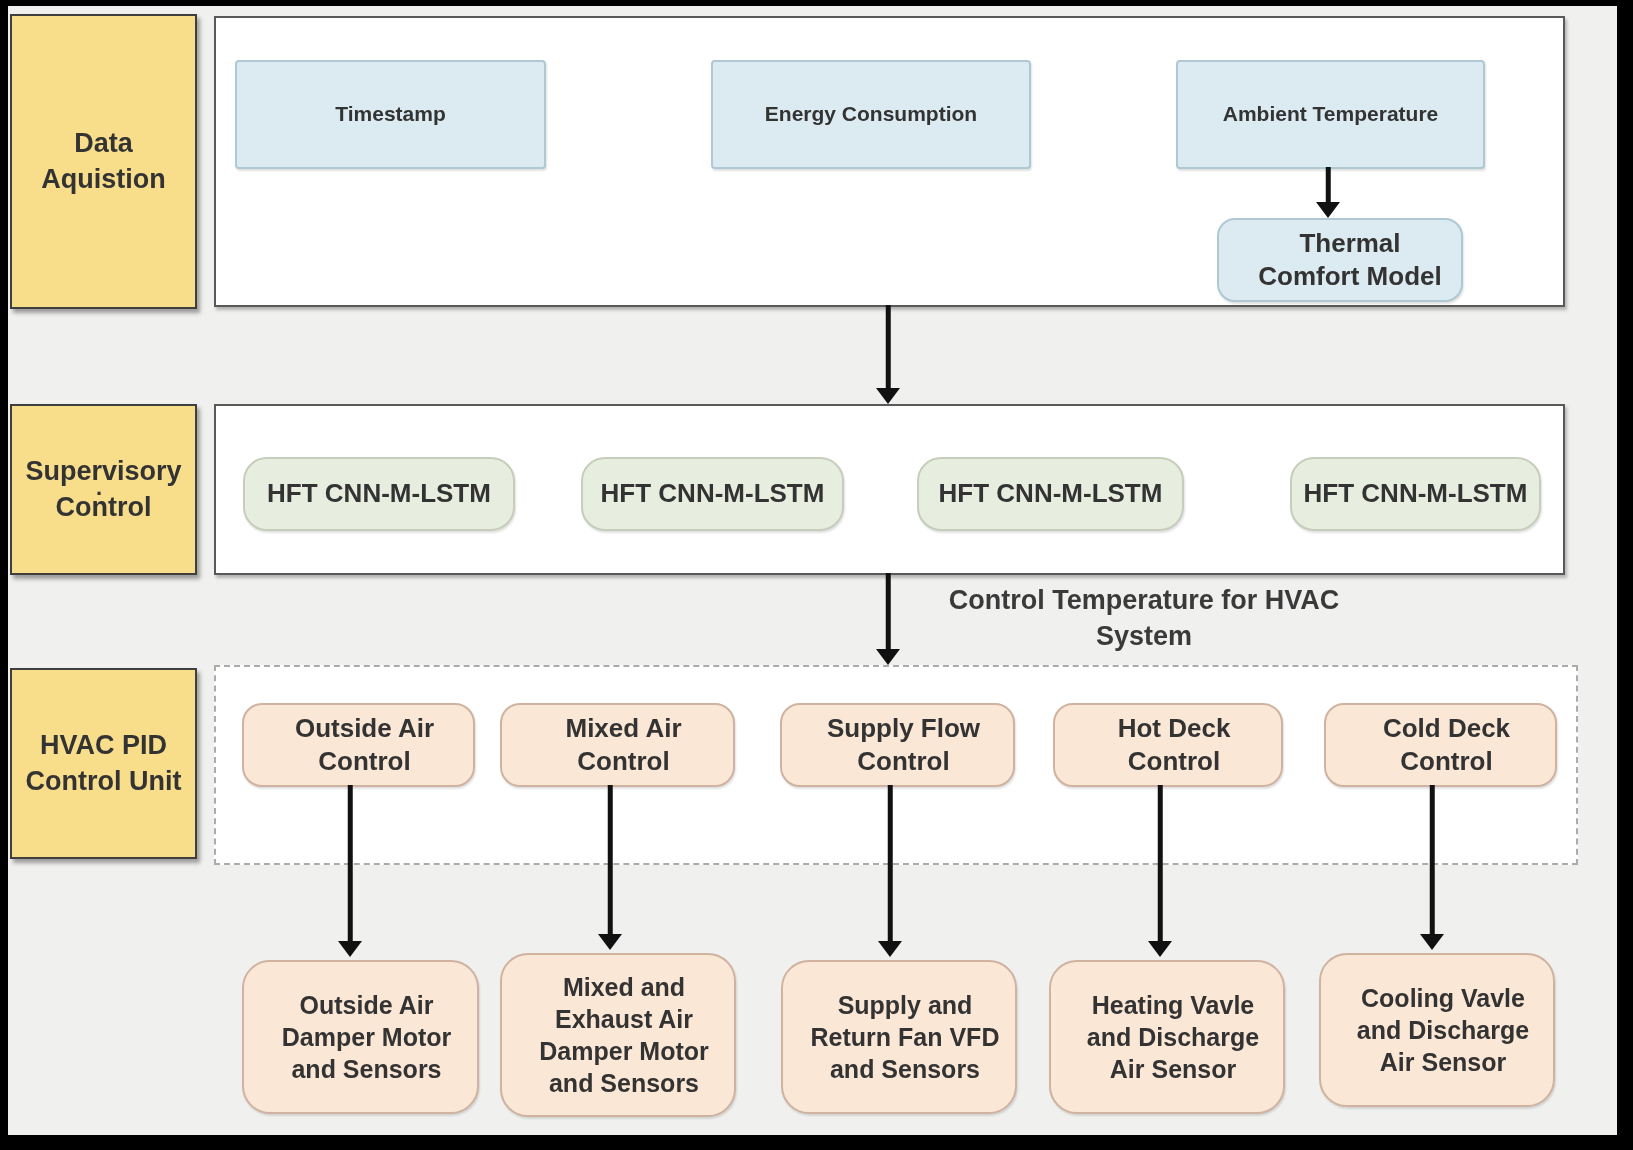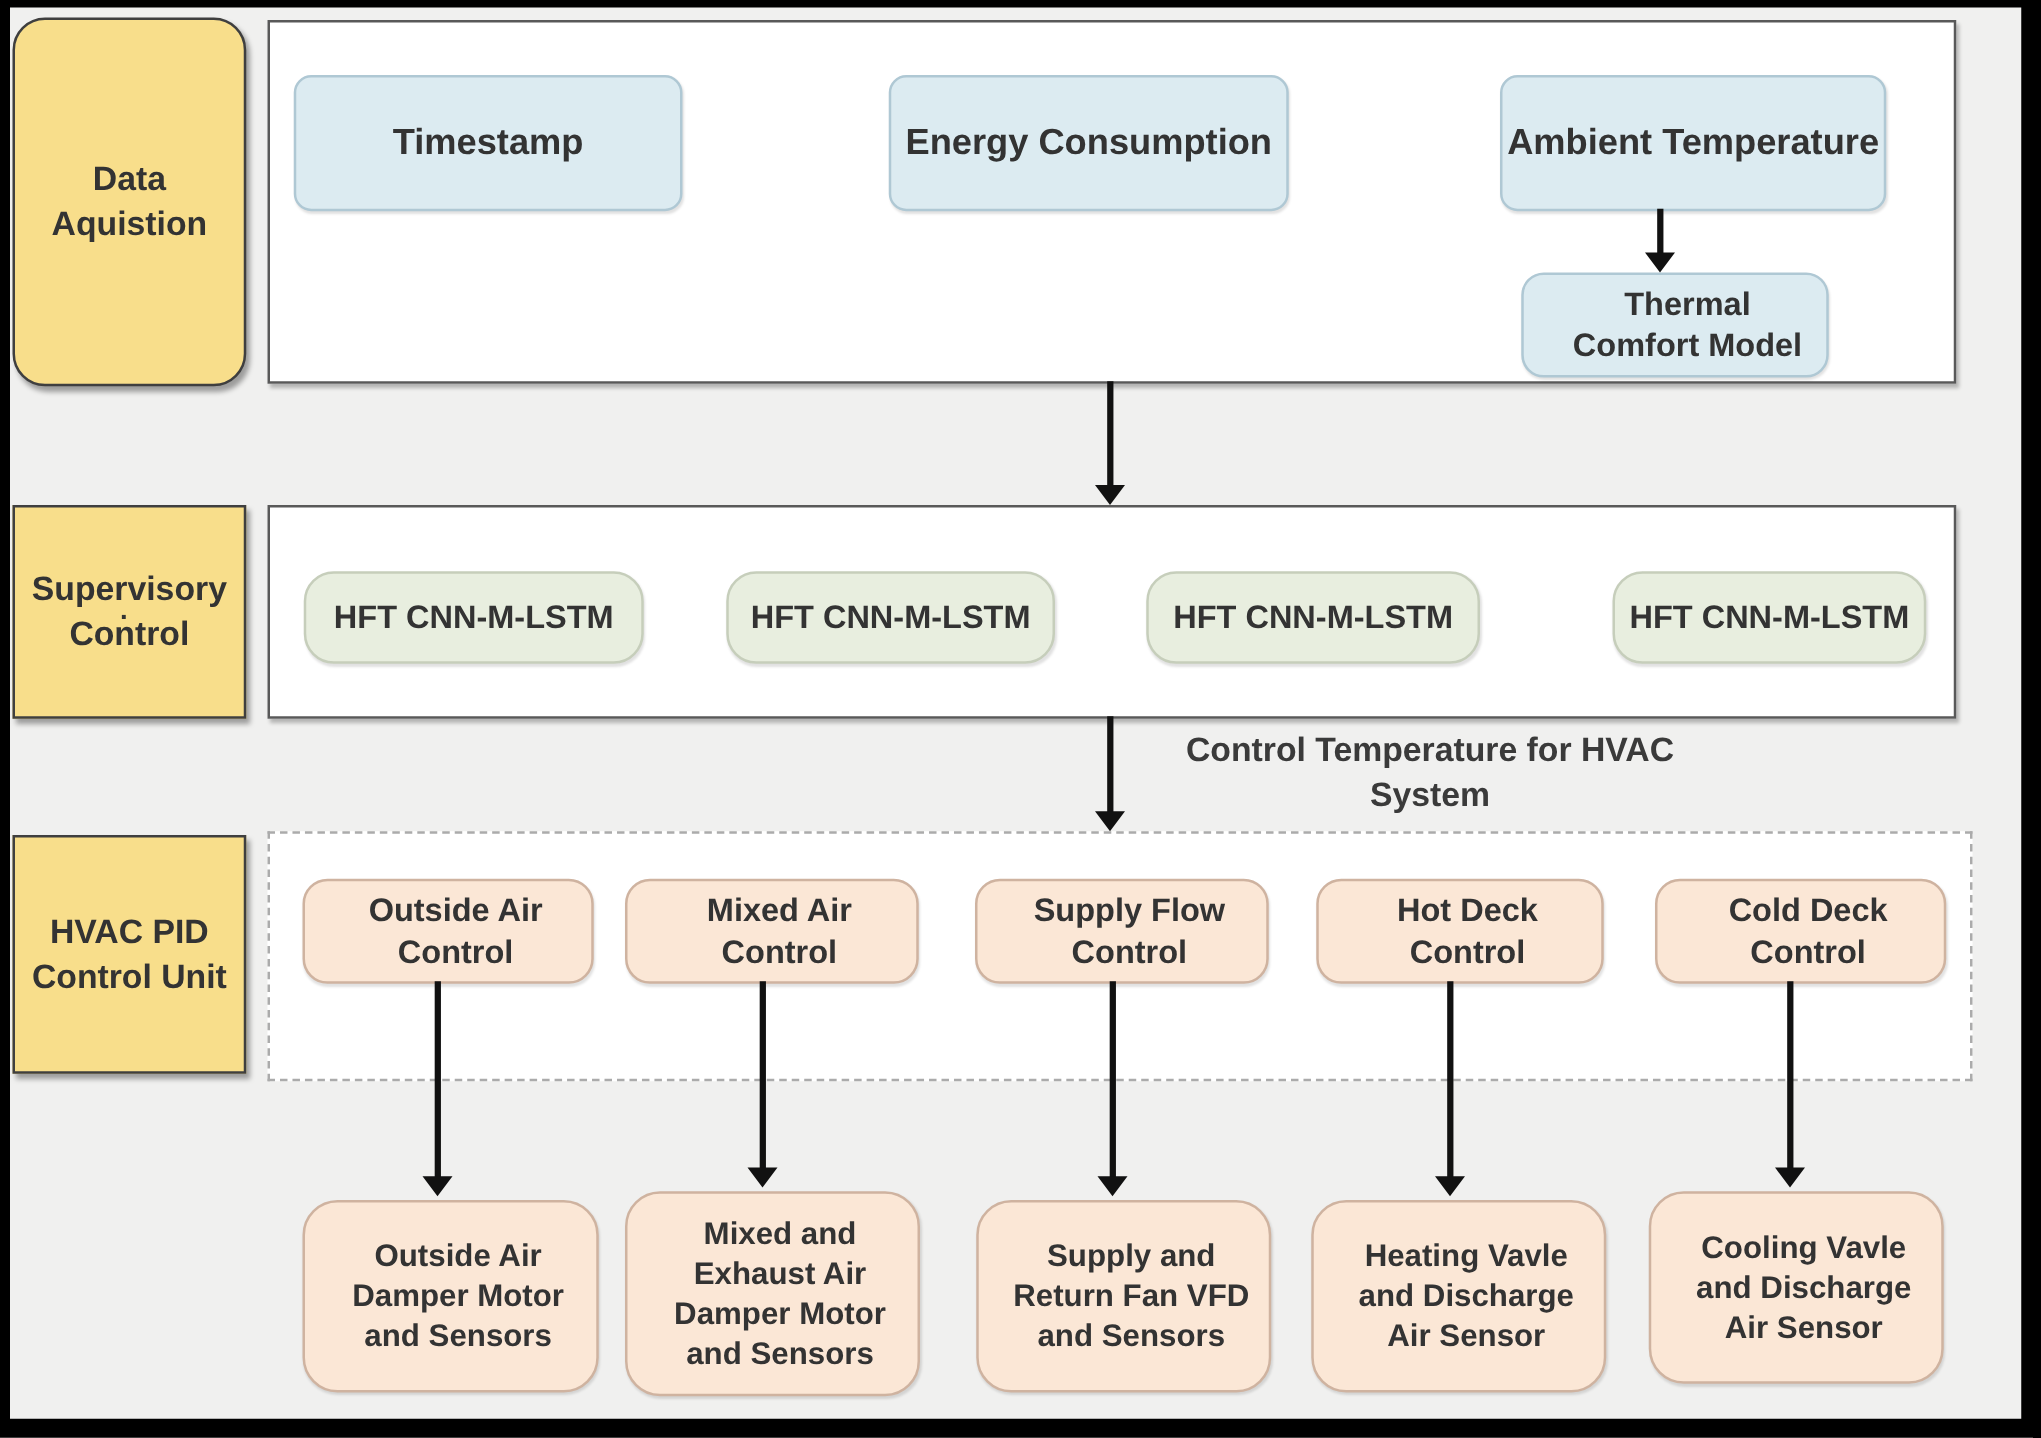--- a/index.html
+++ b/index.html
@@ -37,21 +37,21 @@
     position:absolute;background:#ffffff;border:2.5px solid var(--container-border);
     box-shadow:2px 3px 3px rgba(0,0,0,0.25);
   }
   .container.dashed{
     border:2px dashed var(--dashed-border);box-shadow:none;background:#ffffff;
   }
   .node{
     position:absolute;display:flex;align-items:center;justify-content:center;
     text-align:center;font-weight:bold;color:var(--text);line-height:1.28;white-space:pre-line;
   }
-  .node.blue{background:var(--blue);border:2px solid var(--blue-border);border-radius:14px;font-size:29px;box-shadow:1px 2px 2px rgba(0,0,0,0.12);}
+  .node.blue{background:var(--blue);border:2px solid var(--blue-border);border-radius:4px;font-size:21px;box-shadow:1px 2px 2px rgba(0,0,0,0.12);}
   .node.blue.small{border-radius:18px;font-size:26px;padding-left:20px;}
   .node.green{background:var(--green);border:2px solid var(--green-border);border-radius:24px;font-size:26px;box-shadow:1px 2px 2px rgba(0,0,0,0.12);}
   .node.peach{background:var(--peach);border:2px solid var(--peach-border);border-radius:20px;font-size:26px;box-shadow:1px 2px 2px rgba(0,0,0,0.12);padding-left:12px;}
   .node.peach.big{border-radius:28px;font-size:25px;}
   .caption{
     position:absolute;text-align:center;font-size:27px;font-weight:bold;color:#3a3a3a;
     line-height:1.35;white-space:pre-line;
   }
   .arrow{position:absolute;width:26px;margin-left:-13px;}
   .arrow .shaft{position:absolute;left:50%;transform:translateX(-50%);width:4.5px;top:0;bottom:13px;background:var(--arrow);}
@@ -64,31 +64,31 @@
 </head>
 <body>
 
 <div class="frame">
   <div class="canvas">
 
     <div class="container" style="left:206px;top:10px;width:1347px;height:287px;"></div>
     <div class="container" style="left:206px;top:398px;width:1347px;height:167px;"></div>
     <div class="container dashed" style="left:206px;top:659px;width:1360px;height:196px;"></div>
 
-    <div class="side-label" style="left:2px;top:8px;width:183px;height:291px;border-radius:26px;">Data
+    <div class="side-label" style="left:2px;top:8px;width:183px;height:291px;">Data
 Aquistion</div>
     <div class="side-label" style="left:2px;top:398px;width:183px;height:167px;">Supervisory
 Control</div>
     <span class="stray-dot" style="left:88px;top:482px;">.</span>
     <div class="side-label" style="left:2px;top:662px;width:183px;height:187px;">HVAC PID
 Control Unit</div>
 
     <div class="node blue" style="left:227px;top:54px;width:307px;height:105px;">Timestamp</div>
     <div class="node blue" style="left:703px;top:54px;width:316px;height:105px;">Energy Consumption</div>
-    <div class="node blue" style="left:1168px;top:54px;width:305px;height:105px;margin-left:24px;">Ambient Temperature</div>
+    <div class="node blue" style="left:1168px;top:54px;width:305px;height:105px;">Ambient Temperature</div>
     <div class="node blue small" style="left:1209px;top:212px;width:222px;height:80px;">Thermal
 Comfort Model</div>
 
     <div class="node green" style="left:235px;top:451px;width:268px;height:70px;">HFT CNN-M-LSTM</div>
     <div class="node green" style="left:573px;top:451px;width:259px;height:70px;">HFT CNN-M-LSTM</div>
     <div class="node green" style="left:909px;top:451px;width:263px;height:70px;">HFT CNN-M-LSTM</div>
     <div class="node green" style="left:1282px;top:451px;width:247px;height:70px;">HFT CNN-M-LSTM</div>
 
     <div class="caption" style="left:886px;top:576px;width:500px;">Control Temperature for HVAC
 System</div>

